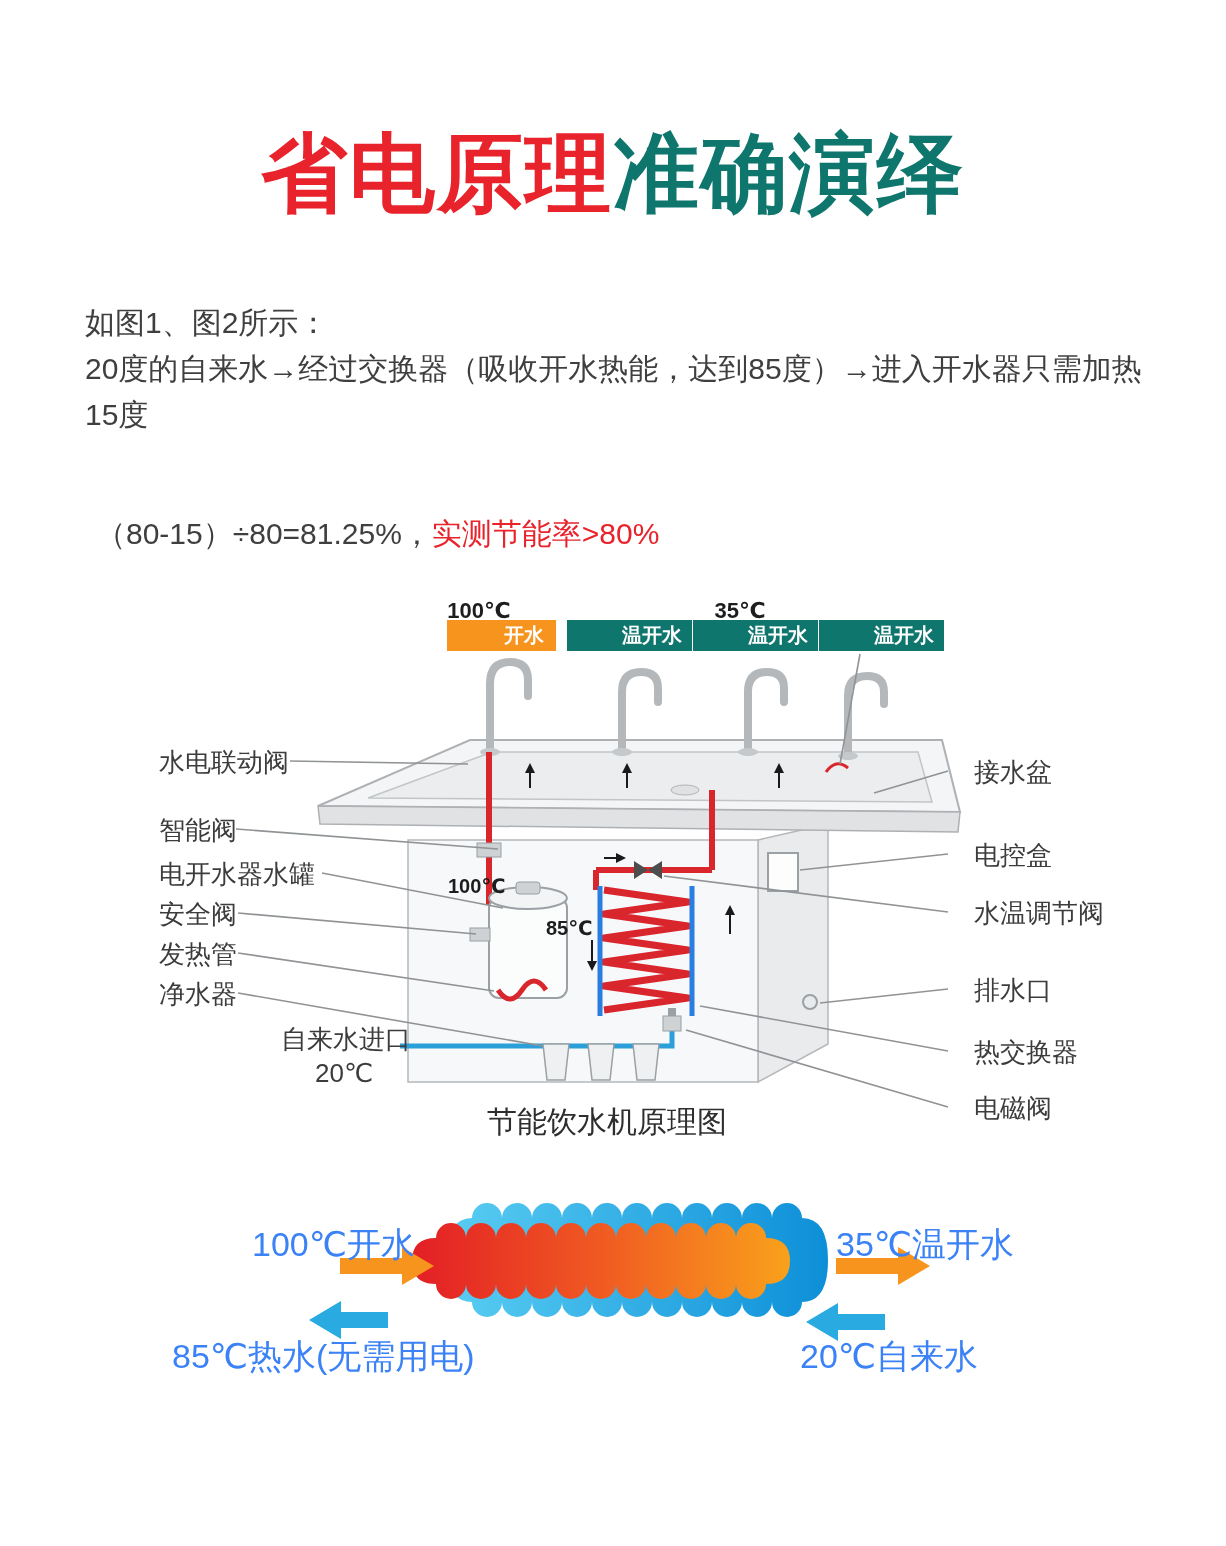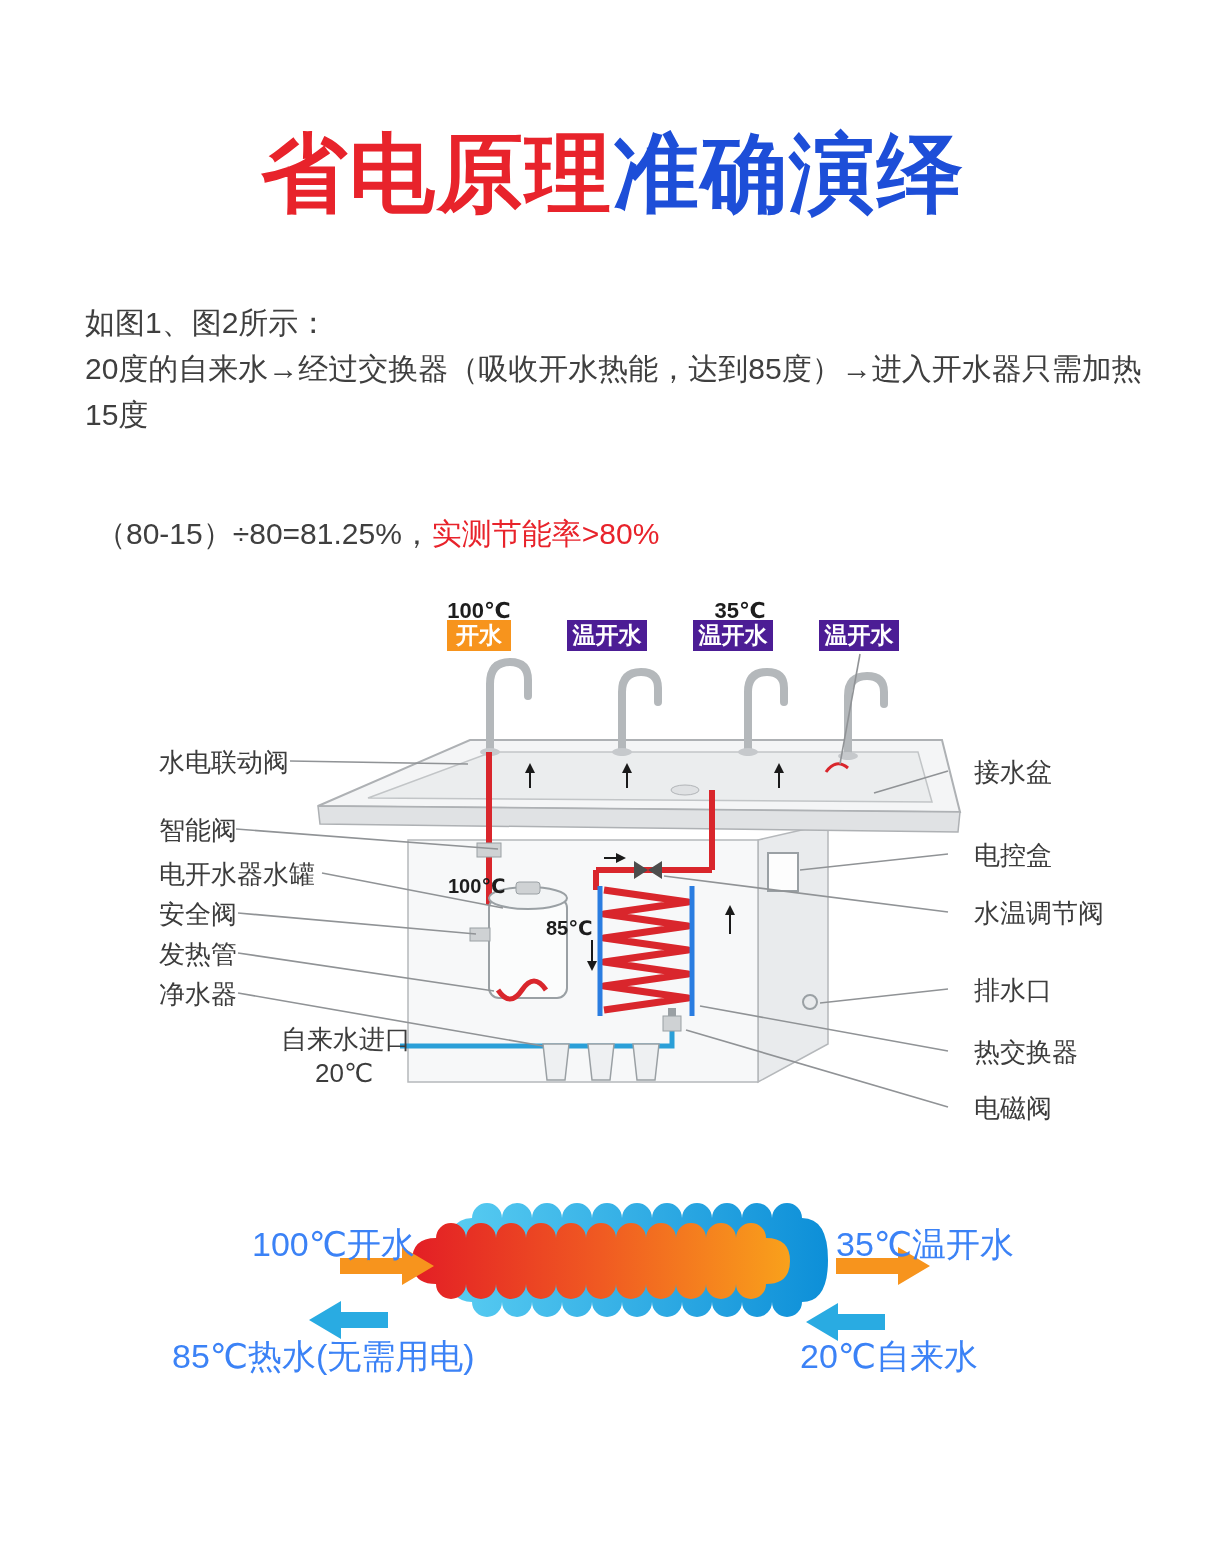--- a/index.html
+++ b/index.html
@@ -1,29 +1,29 @@
 <!DOCTYPE html>
 <html><head>
 <meta charset="utf-8">
 <style>
   html,body{margin:0;padding:0;background:#ffffff;}
   .page{position:relative;width:1226px;height:1546px;background:#ffffff;overflow:hidden;
         font-family:"Liberation Sans","DejaVu Sans",sans-serif;color:#3f3f3f;}
   .abs{position:absolute;}
   .title{left:0;top:116px;width:1226px;text-align:center;font-size:86px;font-weight:800;letter-spacing:2px;}
   .title .hl{color:#e8232b;text-align:right;}
-  .title .rest{color:#1d4ed8;}
+  .title .rest{color:#0f766e;}
   .bodytext{font-size:30px;line-height:46px;color:#3f3f3f;margin-top:17px;}
   .red{color:#e8232b;}
   .lbl{font-size:26px;color:#3c3c3c;white-space:nowrap;margin-left:19px;}
   .inner-temp{font-size:20px;font-weight:700;color:#1d1d1d;white-space:nowrap;}
   .top-temp{font-size:22px;font-weight:700;color:#1d1d1d;text-align:center;}
-  .badge{height:31px;line-height:31px;text-align:center;color:#ffffff;font-size:23px;font-weight:700;}
+  .badge{height:31px;line-height:31px;text-align:center;color:#ffffff;font-size:20px;font-weight:700;padding-left:45px;}
   .badge-hot{background:#f7941d;width:64px;}
-  .badge-warm{background:#4c1d95;width:80px;}
+  .badge-warm{background:#0f766e;width:80px;}
   .caption{font-size:30px;font-weight:500;color:#2e2e2e;text-align:center;white-space:nowrap;}
   .ex-lbl{font-size:34px;color:#3b82f6;white-space:nowrap;}
   svg{position:absolute;left:0;top:0;}
 </style>
 </head>
 <body>
 
 <div class="page">
 
   <svg width="1226" height="1546" viewBox="0 0 1226 1546">
@@ -195,20 +195,21 @@
   <div class="abs lbl" style="left:955px;top:755px">接水盆</div>
   <div class="abs lbl" style="left:955px;top:838px">电控盒</div>
   <div class="abs lbl" style="left:955px;top:896px">水温调节阀</div>
   <div class="abs lbl" style="left:955px;top:973px">排水口</div>
   <div class="abs lbl" style="left:955px;top:1035px">热交换器</div>
   <div class="abs lbl" style="left:955px;top:1091px">电磁阀</div>
 
   <div class="abs inner-temp" style="left:448px;top:874px">100℃</div>
   <div class="abs inner-temp" style="left:546px;top:916px">85℃</div>
 
+  <div class="abs caption" style="left:437px;top:1102px;width:340px">节能饮水机原理图</div>
 
   <div class="abs ex-lbl" style="left:252px;top:1222px">100℃开水</div>
   <div class="abs ex-lbl" style="left:836px;top:1222px">35℃温开水</div>
   <div class="abs ex-lbl" style="left:172px;top:1334px">85℃热水(无需用电)</div>
   <div class="abs ex-lbl" style="left:800px;top:1334px">20℃自来水</div>
 
 
 </div>
 
 </body></html>

